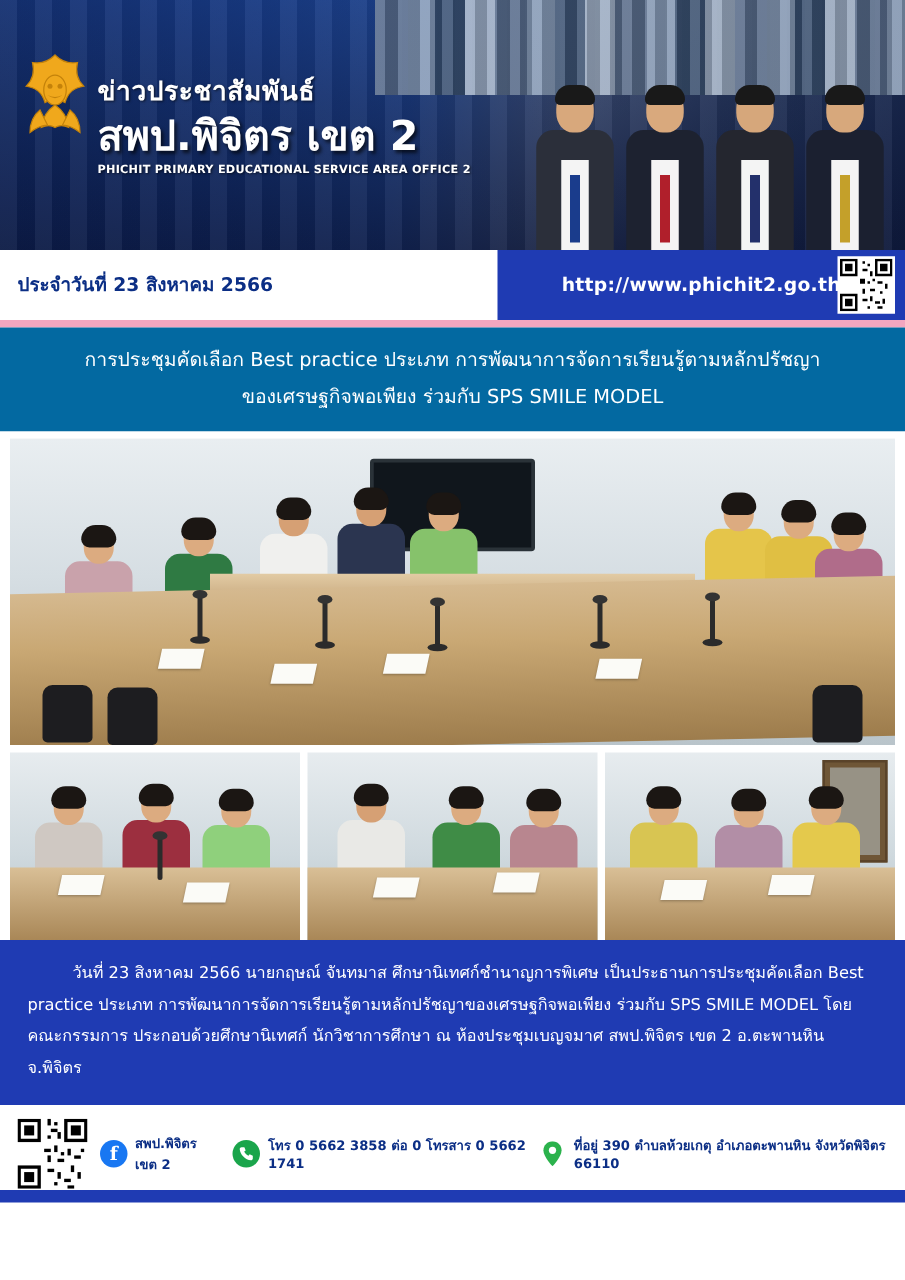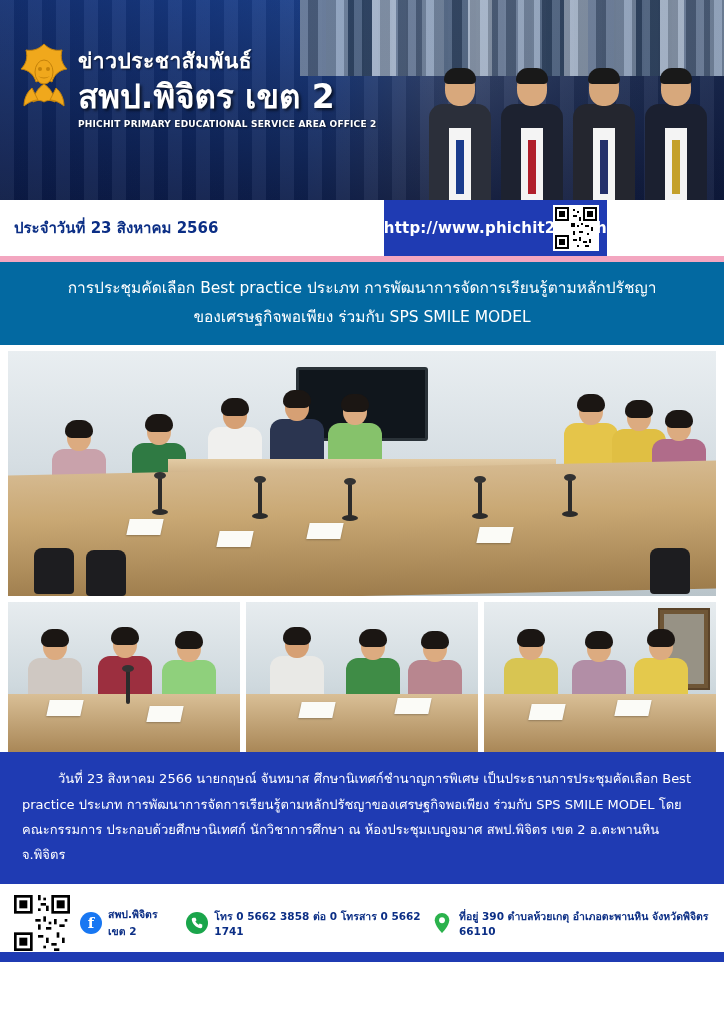--- a/index.html
+++ b/index.html
@@ -38,21 +38,21 @@
   .header-strip2 {
     position: absolute; top: 0; left: 300px; width: 424px; height: 76px;
     background: repeating-linear-gradient(90deg, rgba(255,255,255,.14) 0 8px, rgba(0,0,0,.16) 8px 18px);
   }
   .emblem {
     position: absolute; left: 18px; top: 42px;
     width: 52px; height: 72px;
   }
   .emblem svg { width: 52px; height: 72px; display: block; }
 
-  .head-text { position: absolute; left: 78px; top: 44px; color: #ffffff; }
+  .head-text { position: absolute; left: 78px; top: 56px; color: #ffffff; }
   .head-line1 {
     font-size: 21px; font-weight: bold; letter-spacing: .5px;
     text-shadow: 1px 1px 2px rgba(0,0,0,.6);
   }
   .head-line2 {
     font-size: 33px; font-weight: bold; margin-top: 2px; line-height: 1.12;
     text-shadow: 2px 2px 3px rgba(0,0,0,.65);
   }
   .head-line3 { font-size: 11.5px; font-weight: bold; margin-top: 6px; text-shadow: 1px 1px 2px rgba(0,0,0,.6); }
   .head-line4 { font-size: 9px; font-weight: bold; margin-top: 3px; letter-spacing: .2px; text-shadow: 1px 1px 2px rgba(0,0,0,.6); }
@@ -78,21 +78,21 @@
     position: absolute; left: 50%; bottom: 0; transform: translateX(-50%);
     width: 22px; height: 72px; background: #f4f4f4;
   }
   .p-tie {
     position: absolute; left: 50%; bottom: 6px; transform: translateX(-50%);
     width: 8px; height: 54px;
   }
 
   
   .databar {
-    position: relative; width: 607px; height: 56px; display: flex;
+    position: relative; width: 724px; height: 56px; display: flex;
   }
   .date-box {
     width: 398px; background: #ffffff; display: flex; align-items: center;
     padding-left: 14px; color: #0b2e85; font-size: 15px; font-weight: bold;
   }
   .url-box {
     flex: 1; background: #1f3bb3;
     display: flex; align-items: center; justify-content: center;
     color: #ffffff; font-size: 15px; font-weight: bold; letter-spacing: .2px;
     position: relative;

